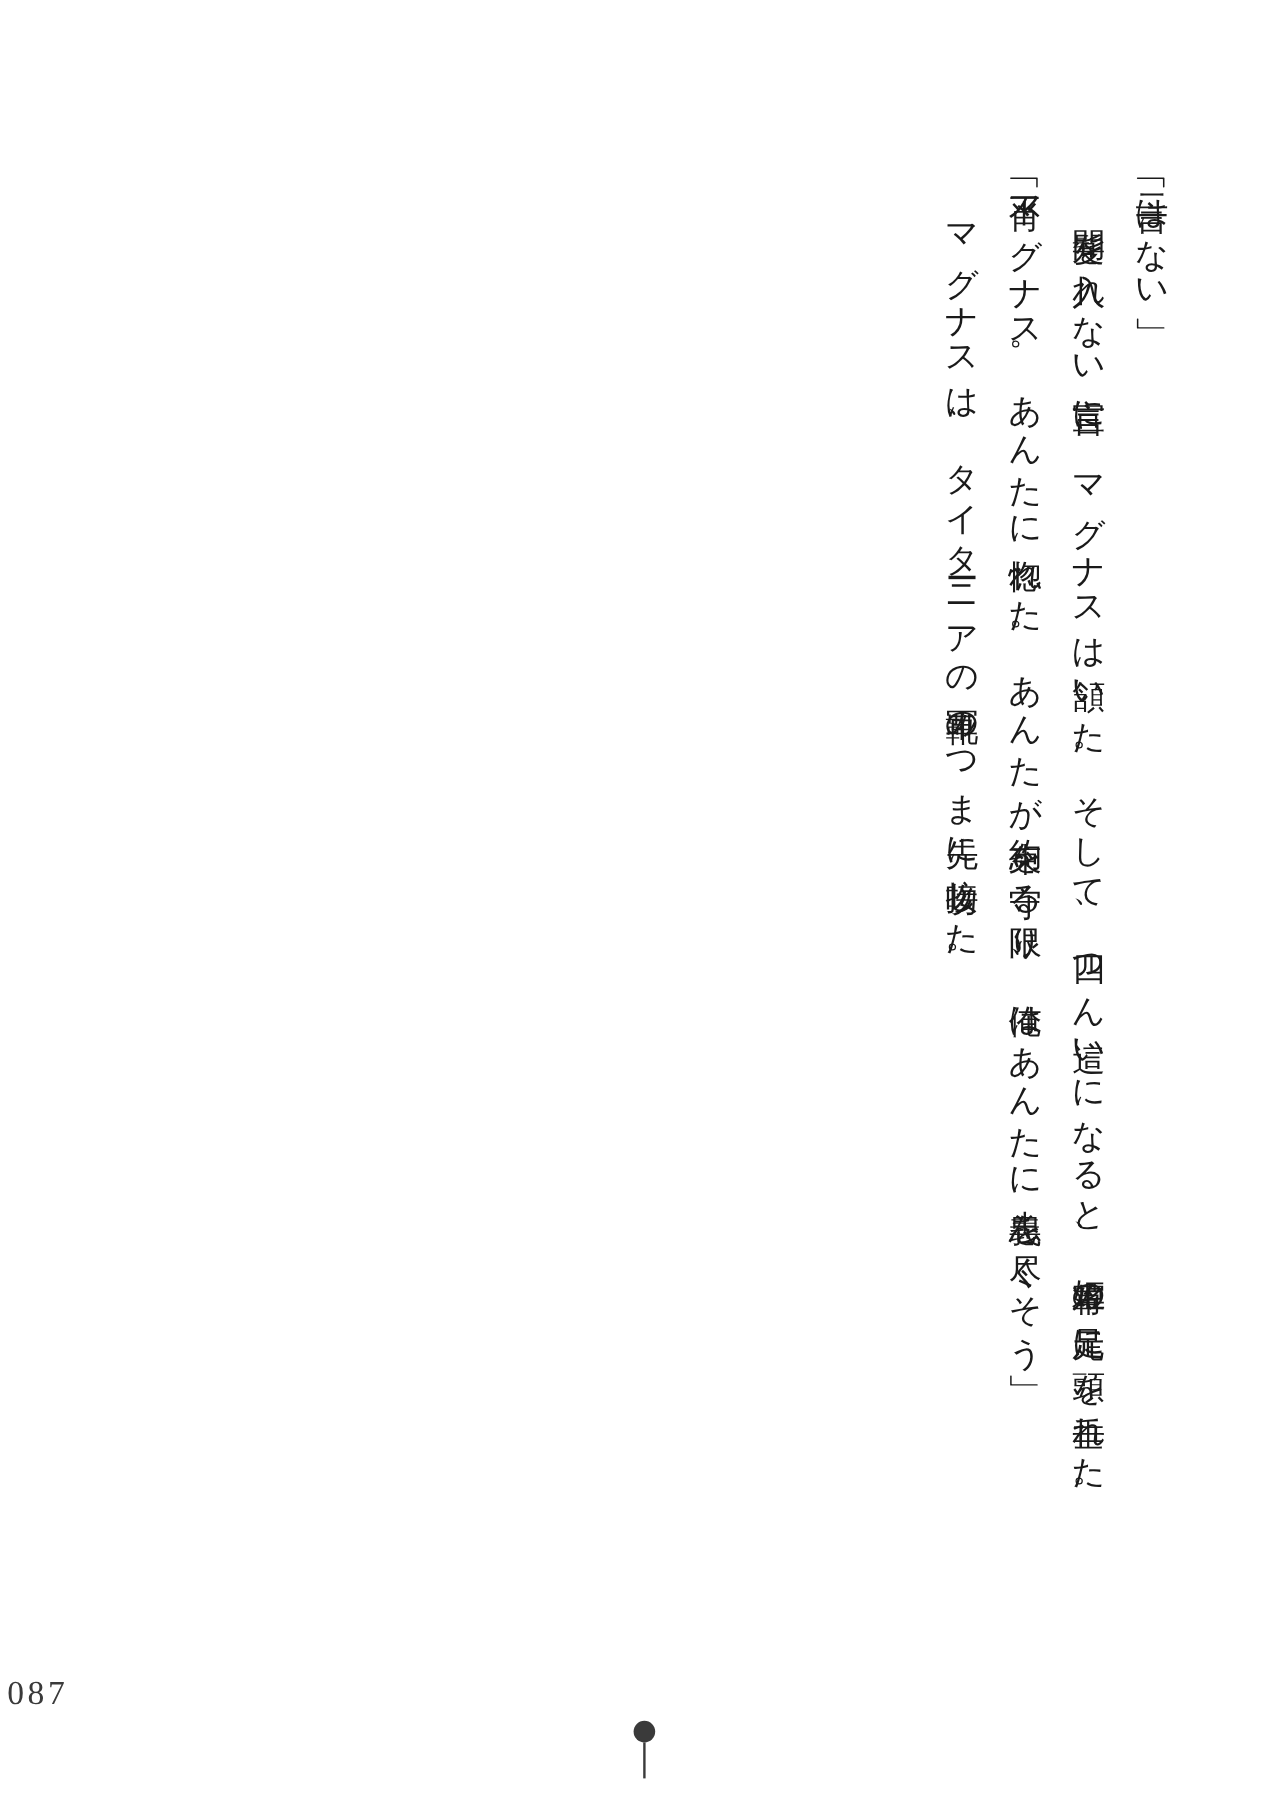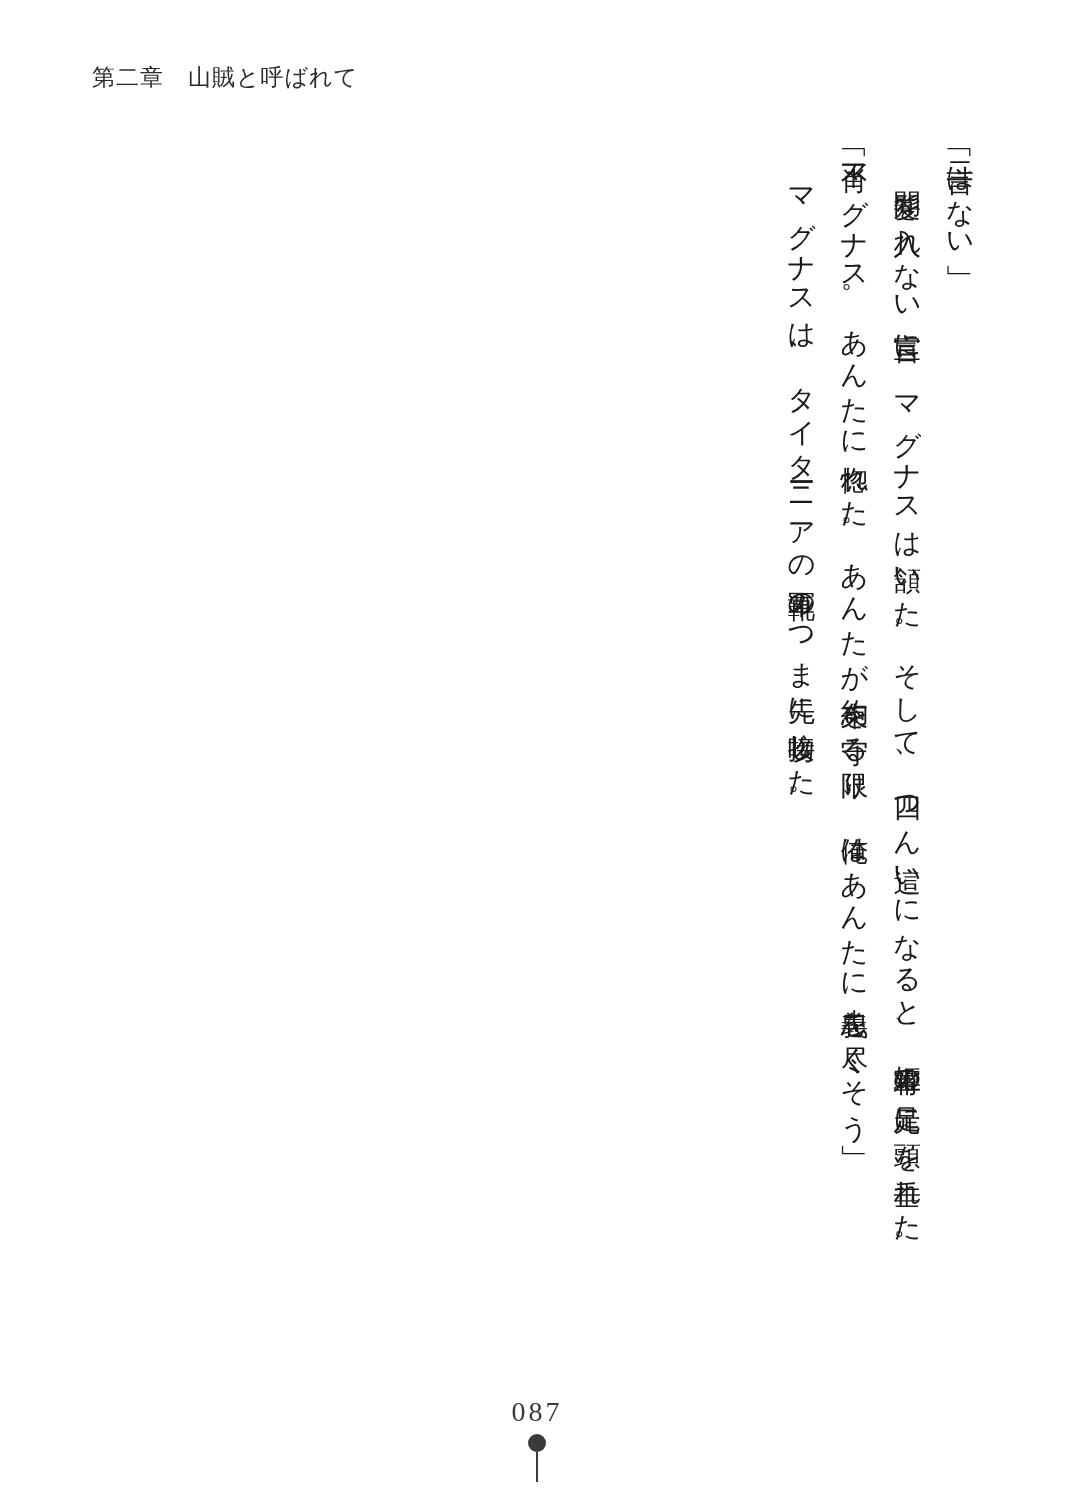--- a/index.html
+++ b/index.html
@@ -55,21 +55,21 @@
     padding: 0;
     text-indent: 0;
   }
 
   
   .folio {
     position: absolute;
     left: 6px;
     right: 0;
     bottom: 18px;
-    text-align: center;
+    text-align: left;
   }
   .folio-number {
     font-size: 28px;
     letter-spacing: 3px;
     color: #3a3a3a;
     font-family: "Liberation Serif", "DejaVu Serif", serif;
   }
   .folio-ornament {
     margin: 6px auto 0;
     width: 18px;
@@ -82,21 +82,20 @@
     width: 2px;
     height: 30px;
     background: #3a3a3a;
   }
 </style>
 </head>
 <body>
 
 <div class="page">
 
-  <div class="running-header">第二章　山賊と呼ばれて</div>
 
   <div class="body-text">
     <p>「二言はない」</p>
     <p>　間髪を入れない宣言に、マグナスは頷いた。そして、四つん這いになると、姫将軍の足元に頭を垂れた。</p>
     <p>「不肖マグナス。あんたに惚れた。あんたが約束を守る限り、俺はあんたに忠義を尽くそう」</p>
     <p>　マグナスは、タイターニアの軍靴のつま先に接吻した。</p>
   </div>
 
   <div class="folio">
     <div class="folio-number">087</div>

